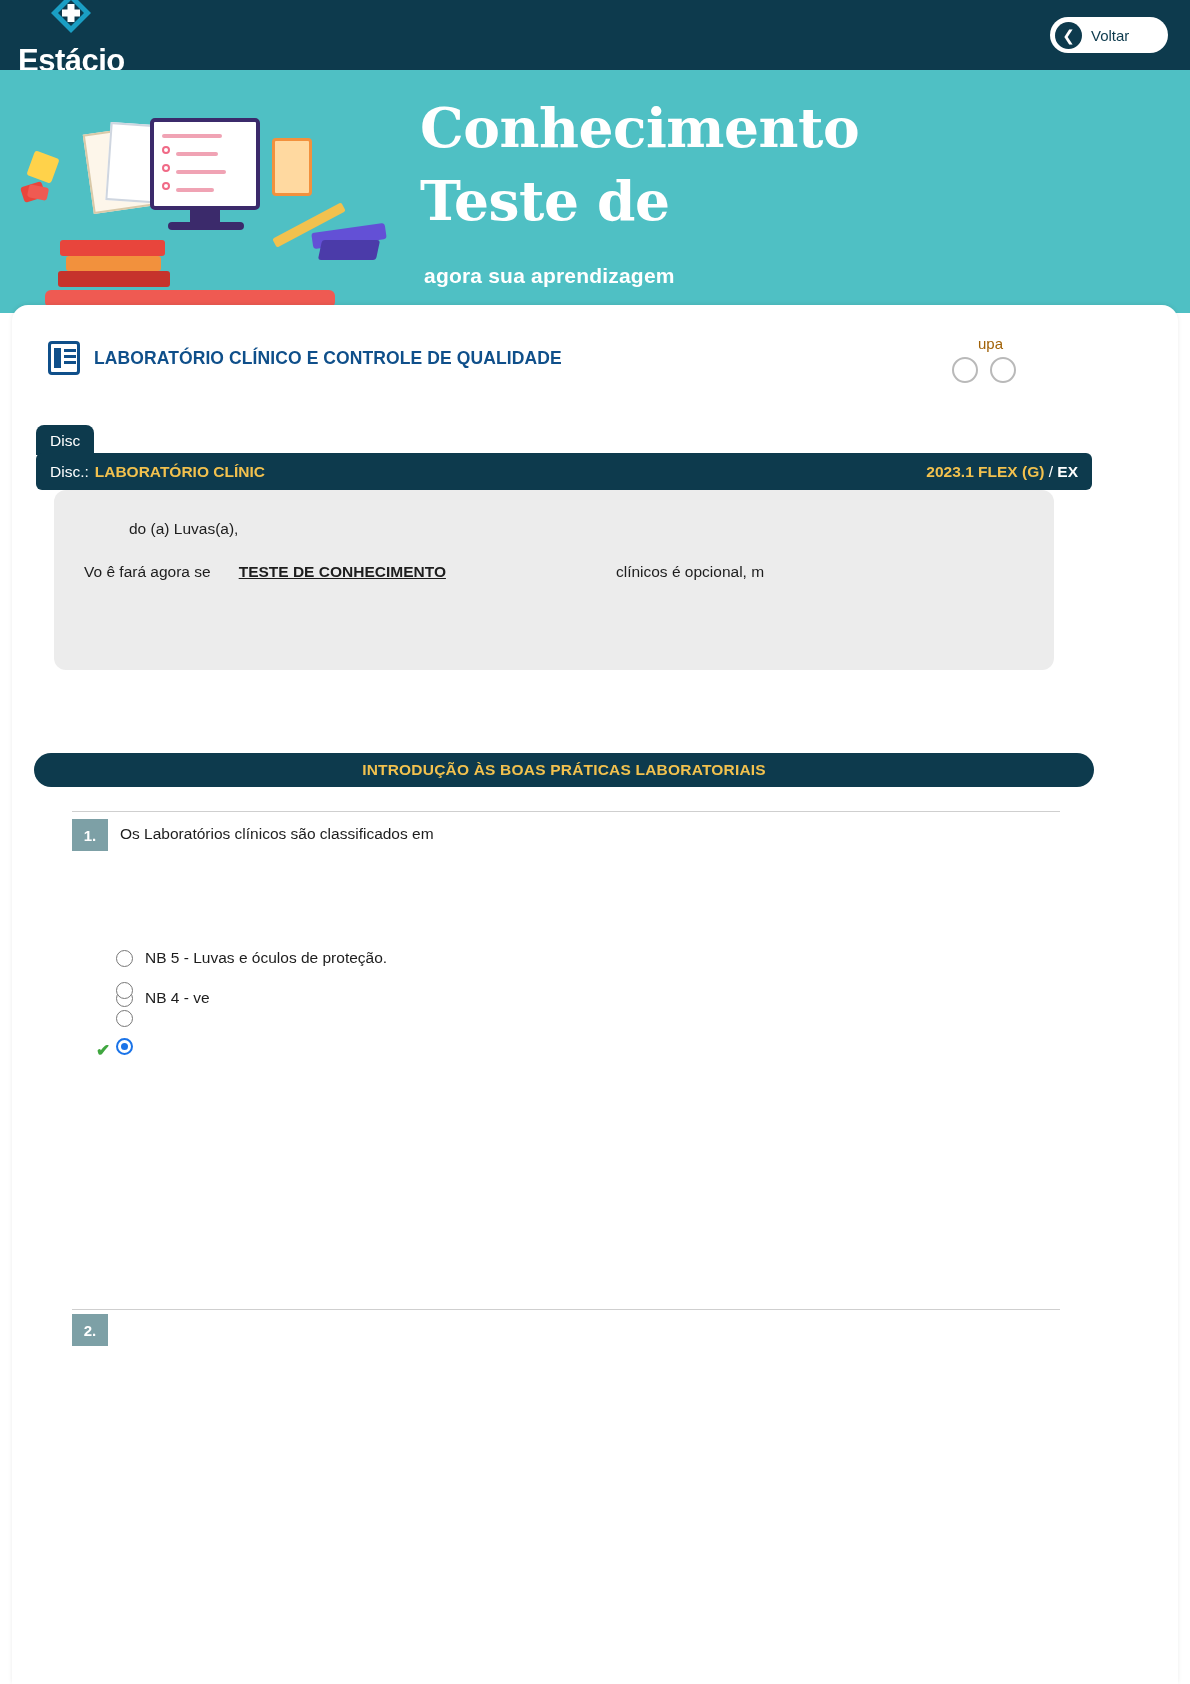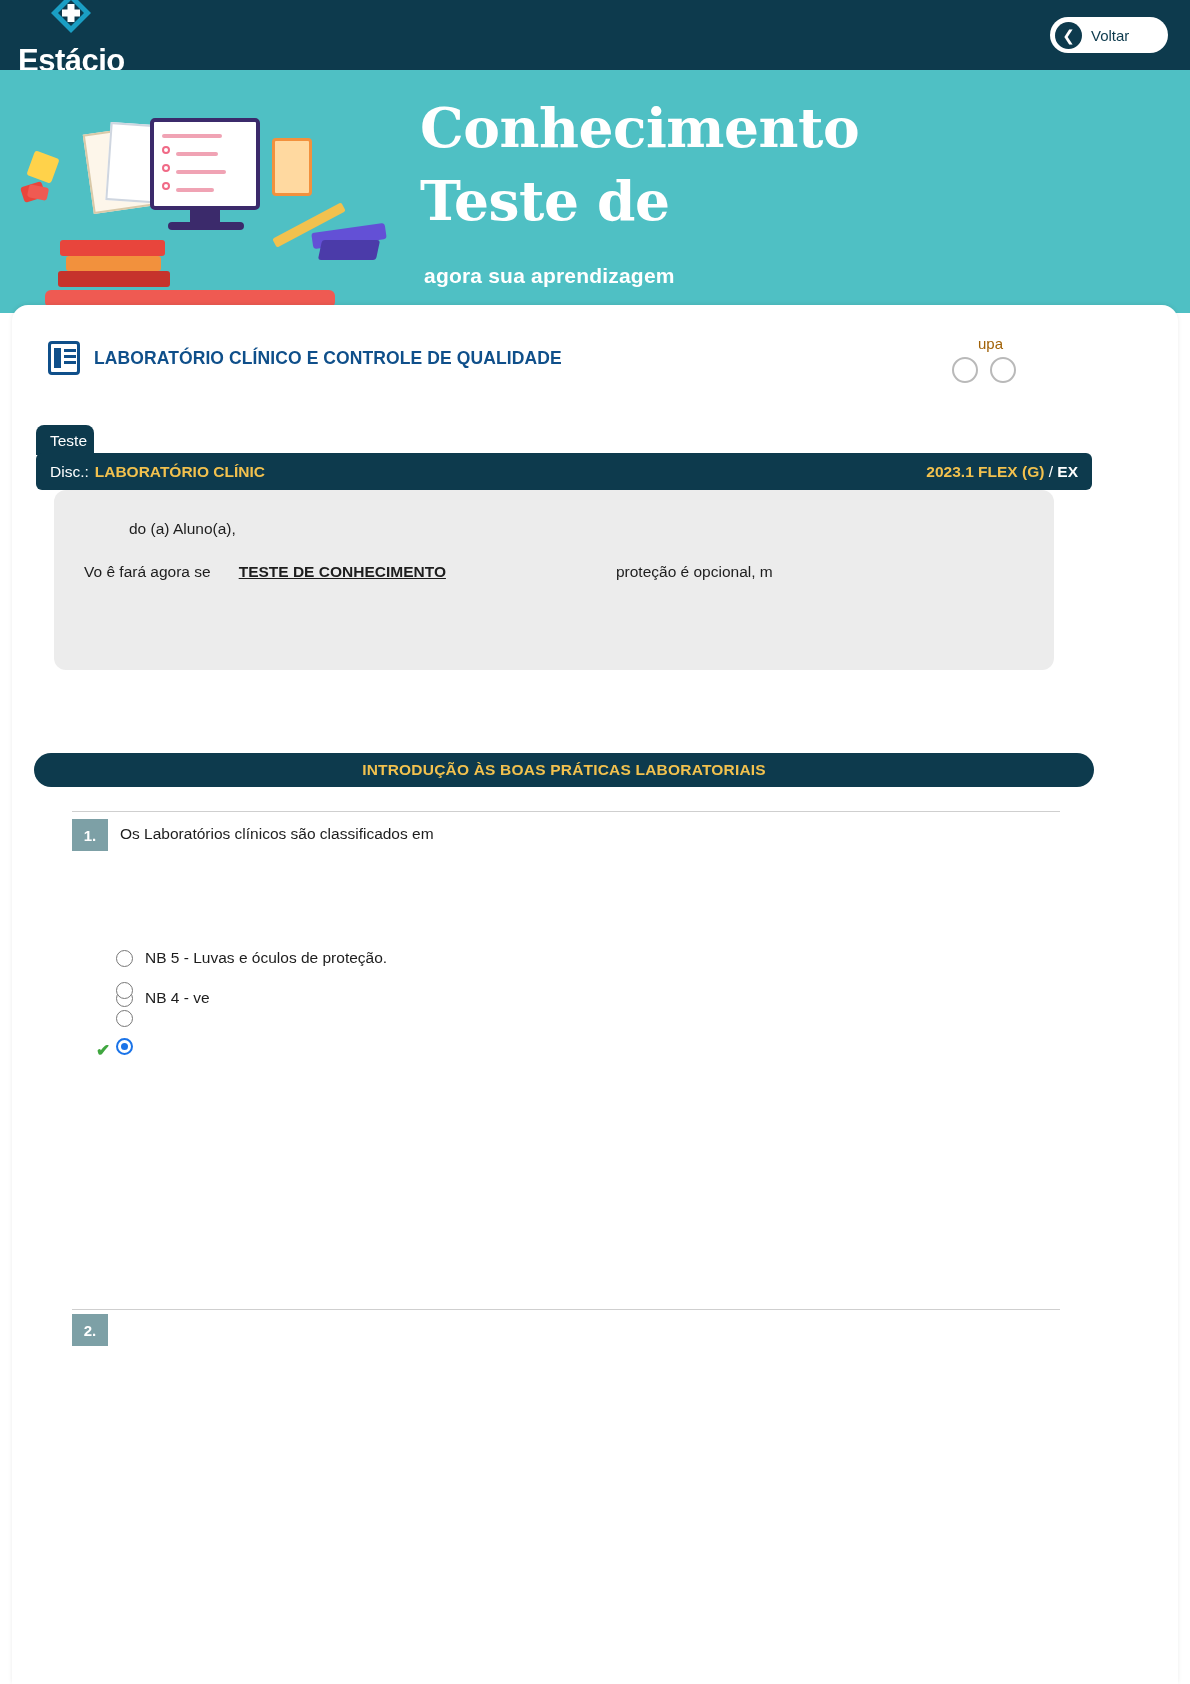--- a/index.html
+++ b/index.html
@@ -410,38 +410,38 @@
     <div class="disc-icon"></div>
     <div class="disc-title">LABORATÓRIO CLÍNICO E CONTROLE DE QUALIDADE</div>
   </div>
 
   <div class="upa-label">upa</div>
   <div class="upa-circles">
     <span class="c1"></span>
     <span class="c2"></span>
   </div>
 
-  <div class="ribbon-aluno">Teste</div>
+  <div class="ribbon-aluno">Disc</div>
 
   <div class="ribbon-disc">
     <span class="lbl">Disc.:</span>
     <span class="val">LABORATÓRIO CLÍNIC</span>
     <span class="ribbon-right">
       <span class="period">2023.1 FLEX (G)</span>
       <span class="sep">/</span>
       <span class="ex">EX</span>
     </span>
   </div>
 
   <div class="grayblock">
-    <div class="gb-line1">do (a) Aluno(a),</div>
+    <div class="gb-line1">do (a) Luvas(a),</div>
     <div class="gb-line2">
       <span>Vo  ê fará agora se</span>
       <span class="gb-strong">TESTE DE CONHECIMENTO</span>
-      <span>proteção é opcional, m</span>
+      <span>clínicos é opcional, m</span>
     </div>
   </div>
 
   <div class="section-bar">
     <span>INTRODUÇÃO ÀS BOAS PRÁTICAS LABORATORIAIS</span>
   </div>
 
   <div class="q-sep" style="top:506px;"></div>
   <div class="q-num" style="top:514px; left:60px;">1.</div>
   <div class="q-text" style="top:520px; left:108px;">Os Laboratórios clínicos são classificados em</div>

